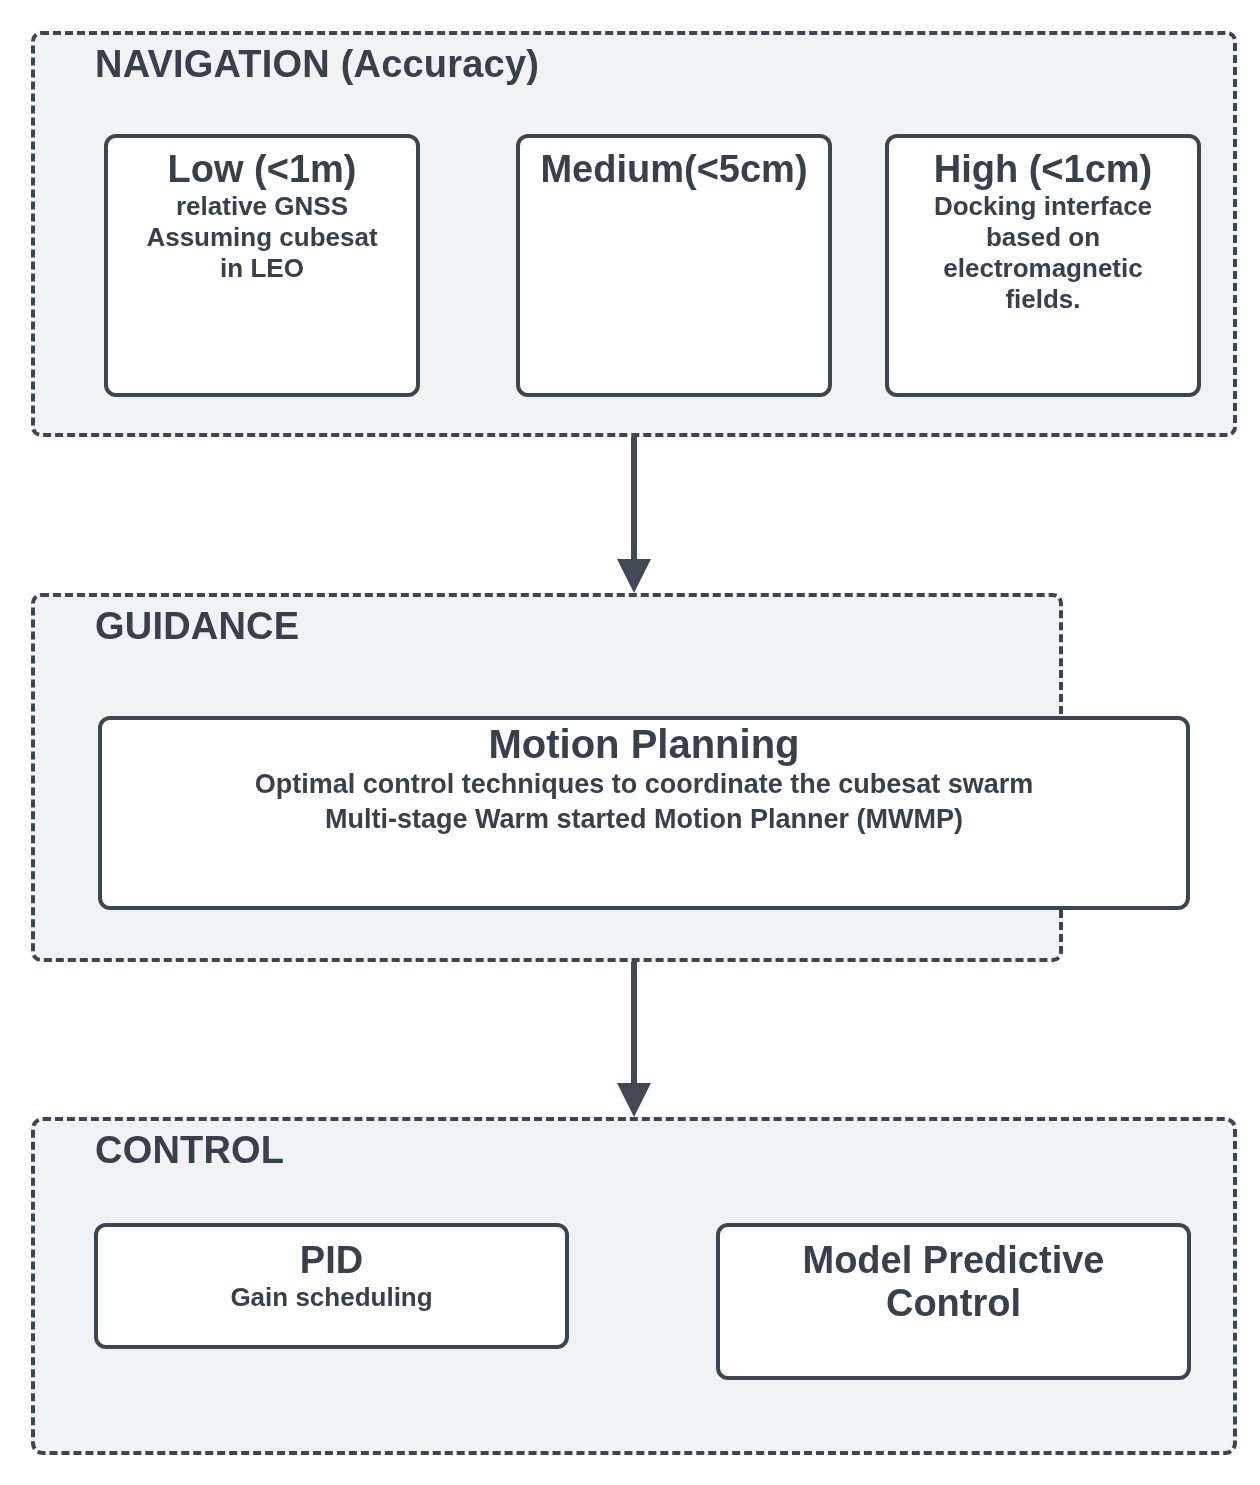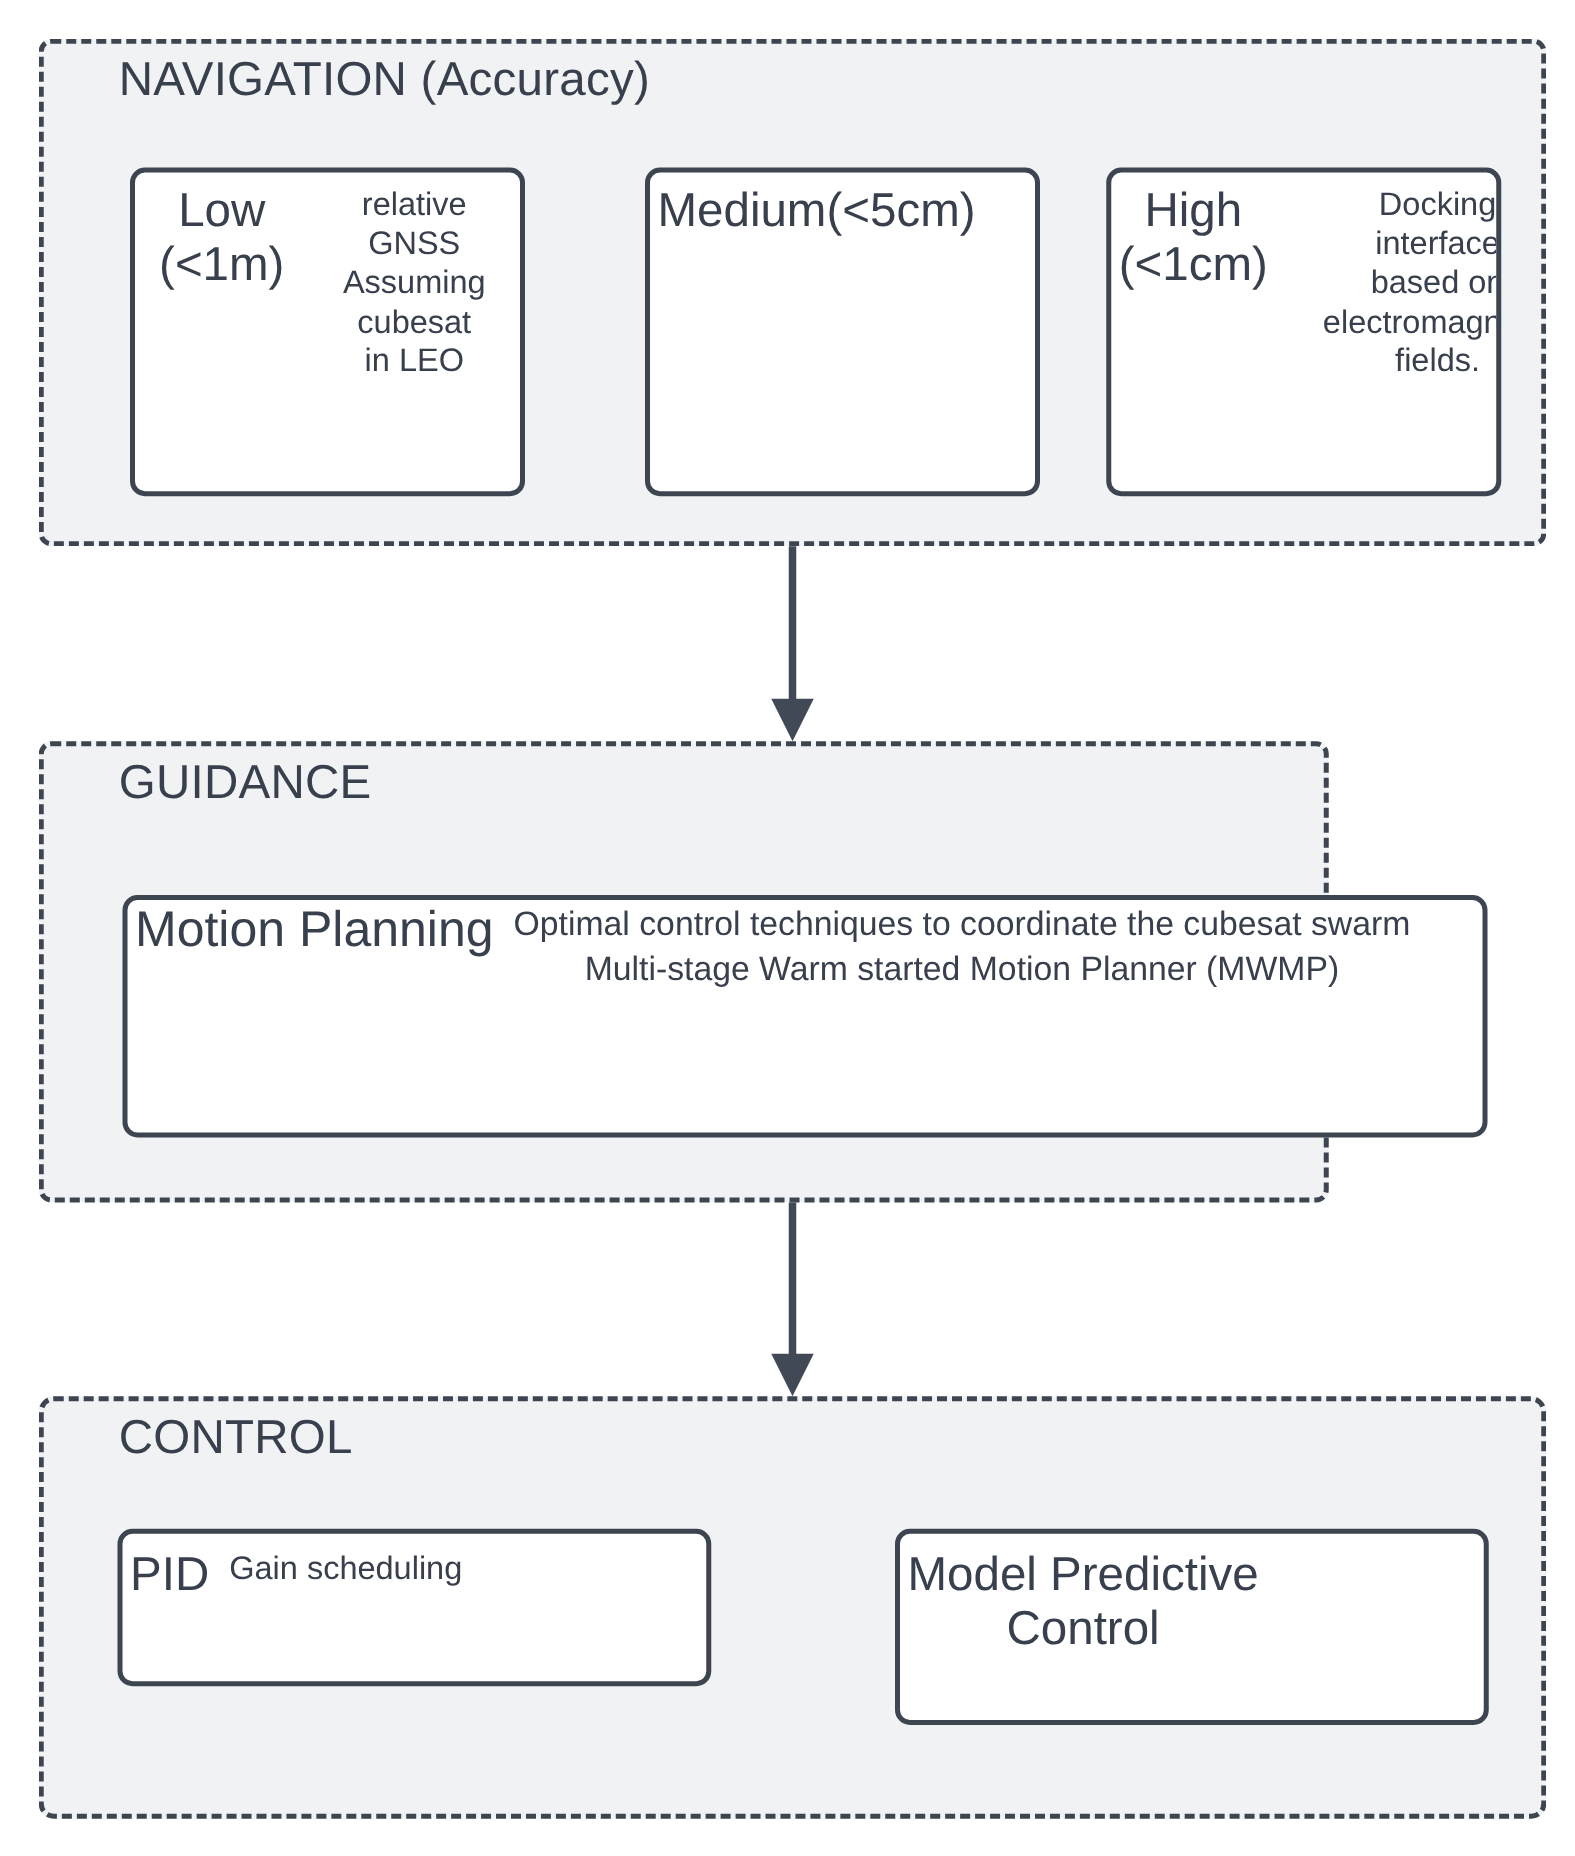--- a/index.html
+++ b/index.html
@@ -21,41 +21,43 @@
     overflow: hidden;
   }
 
   
   .group {
     position: absolute;
     box-sizing: border-box;
     background: #f1f2f4;
     border: 4px dashed #3d4551;
     border-radius: 10px;
+    font-weight: bold;
   }
   .group-title {
     position: absolute;
     left: 60px;
     top: 10px;
     font-size: 38px;
     line-height: 1.0;
     letter-spacing: 0.2px;
     color: #39404d;
     white-space: nowrap;
   }
 
   
   .card {
     position: absolute;
     box-sizing: border-box;
     background: #ffffff;
     border: 4px solid #3d4551;
     border-radius: 12px;
     display: flex;
-    flex-direction: row;
+    flex-direction: column;
+    align-items: center;
     padding-top: 10px;
     overflow: hidden;
   }
   .card-title {
     font-size: 38px;
     line-height: 1.12;
     text-align: center;
     color: #39404d;
     padding: 0 6px;
     white-space: pre-line;
@@ -102,21 +104,21 @@
       <div class="card-title">Low (&lt;1m)</div>
       <div class="card-body">relative GNSS
 Assuming cubesat
 in LEO</div>
     </div>
 
     <div class="card" style="left:481px; top:99px; width:316px; height:263px;">
       <div class="card-title">Medium(&lt;5cm)</div>
     </div>
 
-    <div class="card" style="left:850px; top:99px; width:316px; height:263px;gap:28px;">
+    <div class="card" style="left:850px; top:99px; width:316px; height:263px;">
       <div class="card-title">High (&lt;1cm)</div>
       <div class="card-body">Docking interface
 based on
 electromagnetic
 fields.</div>
     </div>
   </div>
 
   <div class="arrow" style="left:631px; top:437px; width:6px; height:156px;">
     <div class="arrow-line" style="height:126px;"></div>

